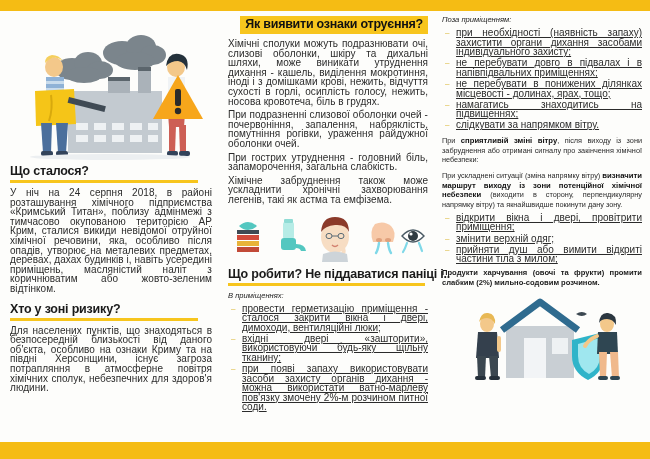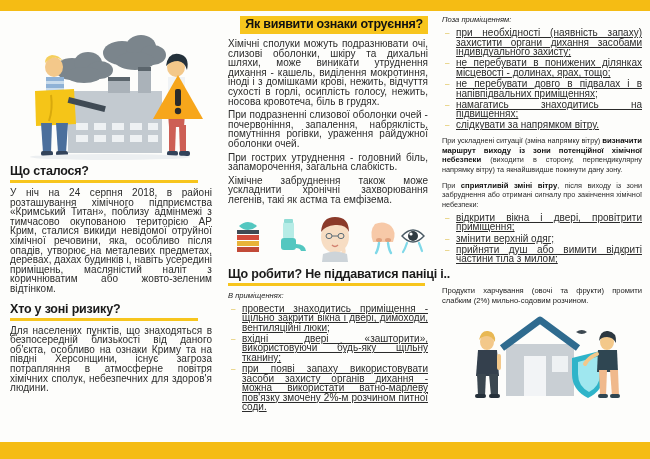--- a/index.html
+++ b/index.html
@@ -92,23 +92,23 @@
     font-style: italic;
     font-size: 7.6px;
     line-height: 10px;
     color: #222;
     margin: 0 0 3px 0;
   }
   .p-bold-block {
     font-size: 7.6px;
     line-height: 10px;
     color: #1a1a1a;
-    font-weight: normal;
+    font-weight: bold;
     text-align: justify;
-    margin: 22px 0 3px 0;
+    margin: 4px 0 3px 0;
   }
   .p-mixed {
     font-size: 7.3px;
     line-height: 9.7px;
     color: #2b2b2b;
     text-align: justify;
     margin: 6px 0 3px 0;
   }
   .p-mixed b { font-weight: bold; color: #111; font-size: 7.7px; }
 
@@ -300,40 +300,40 @@
           <path d="M190 31 q2 5 3 8" stroke="#7fd8e8" stroke-width="2.2" fill="none" stroke-linecap="round"></path>
         </g>
       </svg>
     </div>
 
     <h2 class="h-black">Що робити? Не піддаватися паніці і..</h2>
     <div class="h-underline w-mid"></div>
 
     <p class="p-italic">В приміщеннях:</p>
     <ul class="dash">
-      <li>провести знаходитись приміщення - щільно закрити вікна і двері, димоходи, вентиляційні люки;</li>
+      <li>провести герметизацію приміщення - сталося закрити вікна і двері, димоходи, вентиляційні люки;</li>
       <li>вхідні двері «зашторити», використовуючи будь-яку щільну тканину;</li>
       <li>при появі запаху використовувати засоби захисту органів дихання - можна використати ватно-марлеву пов'язку змочену 2%-м розчином питної соди.</li>
     </ul>
   </div>
 
   <div class="col col-right">
 
     <p class="p-italic" style="margin-top:4px;">Поза приміщенням:</p>
     <ul class="dash">
       <li>при необхідності (наявність запаху) захистити органи дихання засобами індивідуального захисту;</li>
+      <li>не перебувати довго в підвалах і в напівпідвальних приміщеннях;</li>
       <li>не перебувати в понижених ділянках місцевості - долинах, ярах, тощо;</li>
-      <li>не перебувати довго в підвалах і в напівпідвальних приміщеннях;</li>
       <li>намагатись знаходитись на підвищеннях;</li>
       <li>слідкувати за  напрямком вітру.</li>
     </ul>
 
+    <p class="p-mixed"><span>При </span><b>сприятливій зміні вітру</b><span>, після виходу із зони забруднення або отримані сигналу про закінчення хімічної небезпеки:</span></p>
+
     <p class="p-mixed"><span>При ускладнені ситуації (зміна напрямку вітру) </span><b>визначити маршрут виходу із зони потенційної хімічної небезпеки </b><span>(виходити в сторону, перпендикулярну напрямку вітру) та якнайшвидше покинути дану зону.</span></p>
-
-    <p class="p-mixed"><span>При </span><b>сприятливій зміні вітру</b><span>, після виходу із зони забруднення або отримані сигналу про закінчення хімічної небезпеки:</span></p>
 
     <ul class="dash">
       <li>відкрити вікна і двері, провітрити приміщення;</li>
       <li>змінити верхній одяг;</li>
       <li>прийняти душ або вимити відкриті частини тіла з милом;</li>
     </ul>
 
     <p class="p-bold-block">Продукти харчування (овочі та фрукти) промити слабким (2%) мильно-содовим розчином.</p>
 
     <div class="illo-house">

